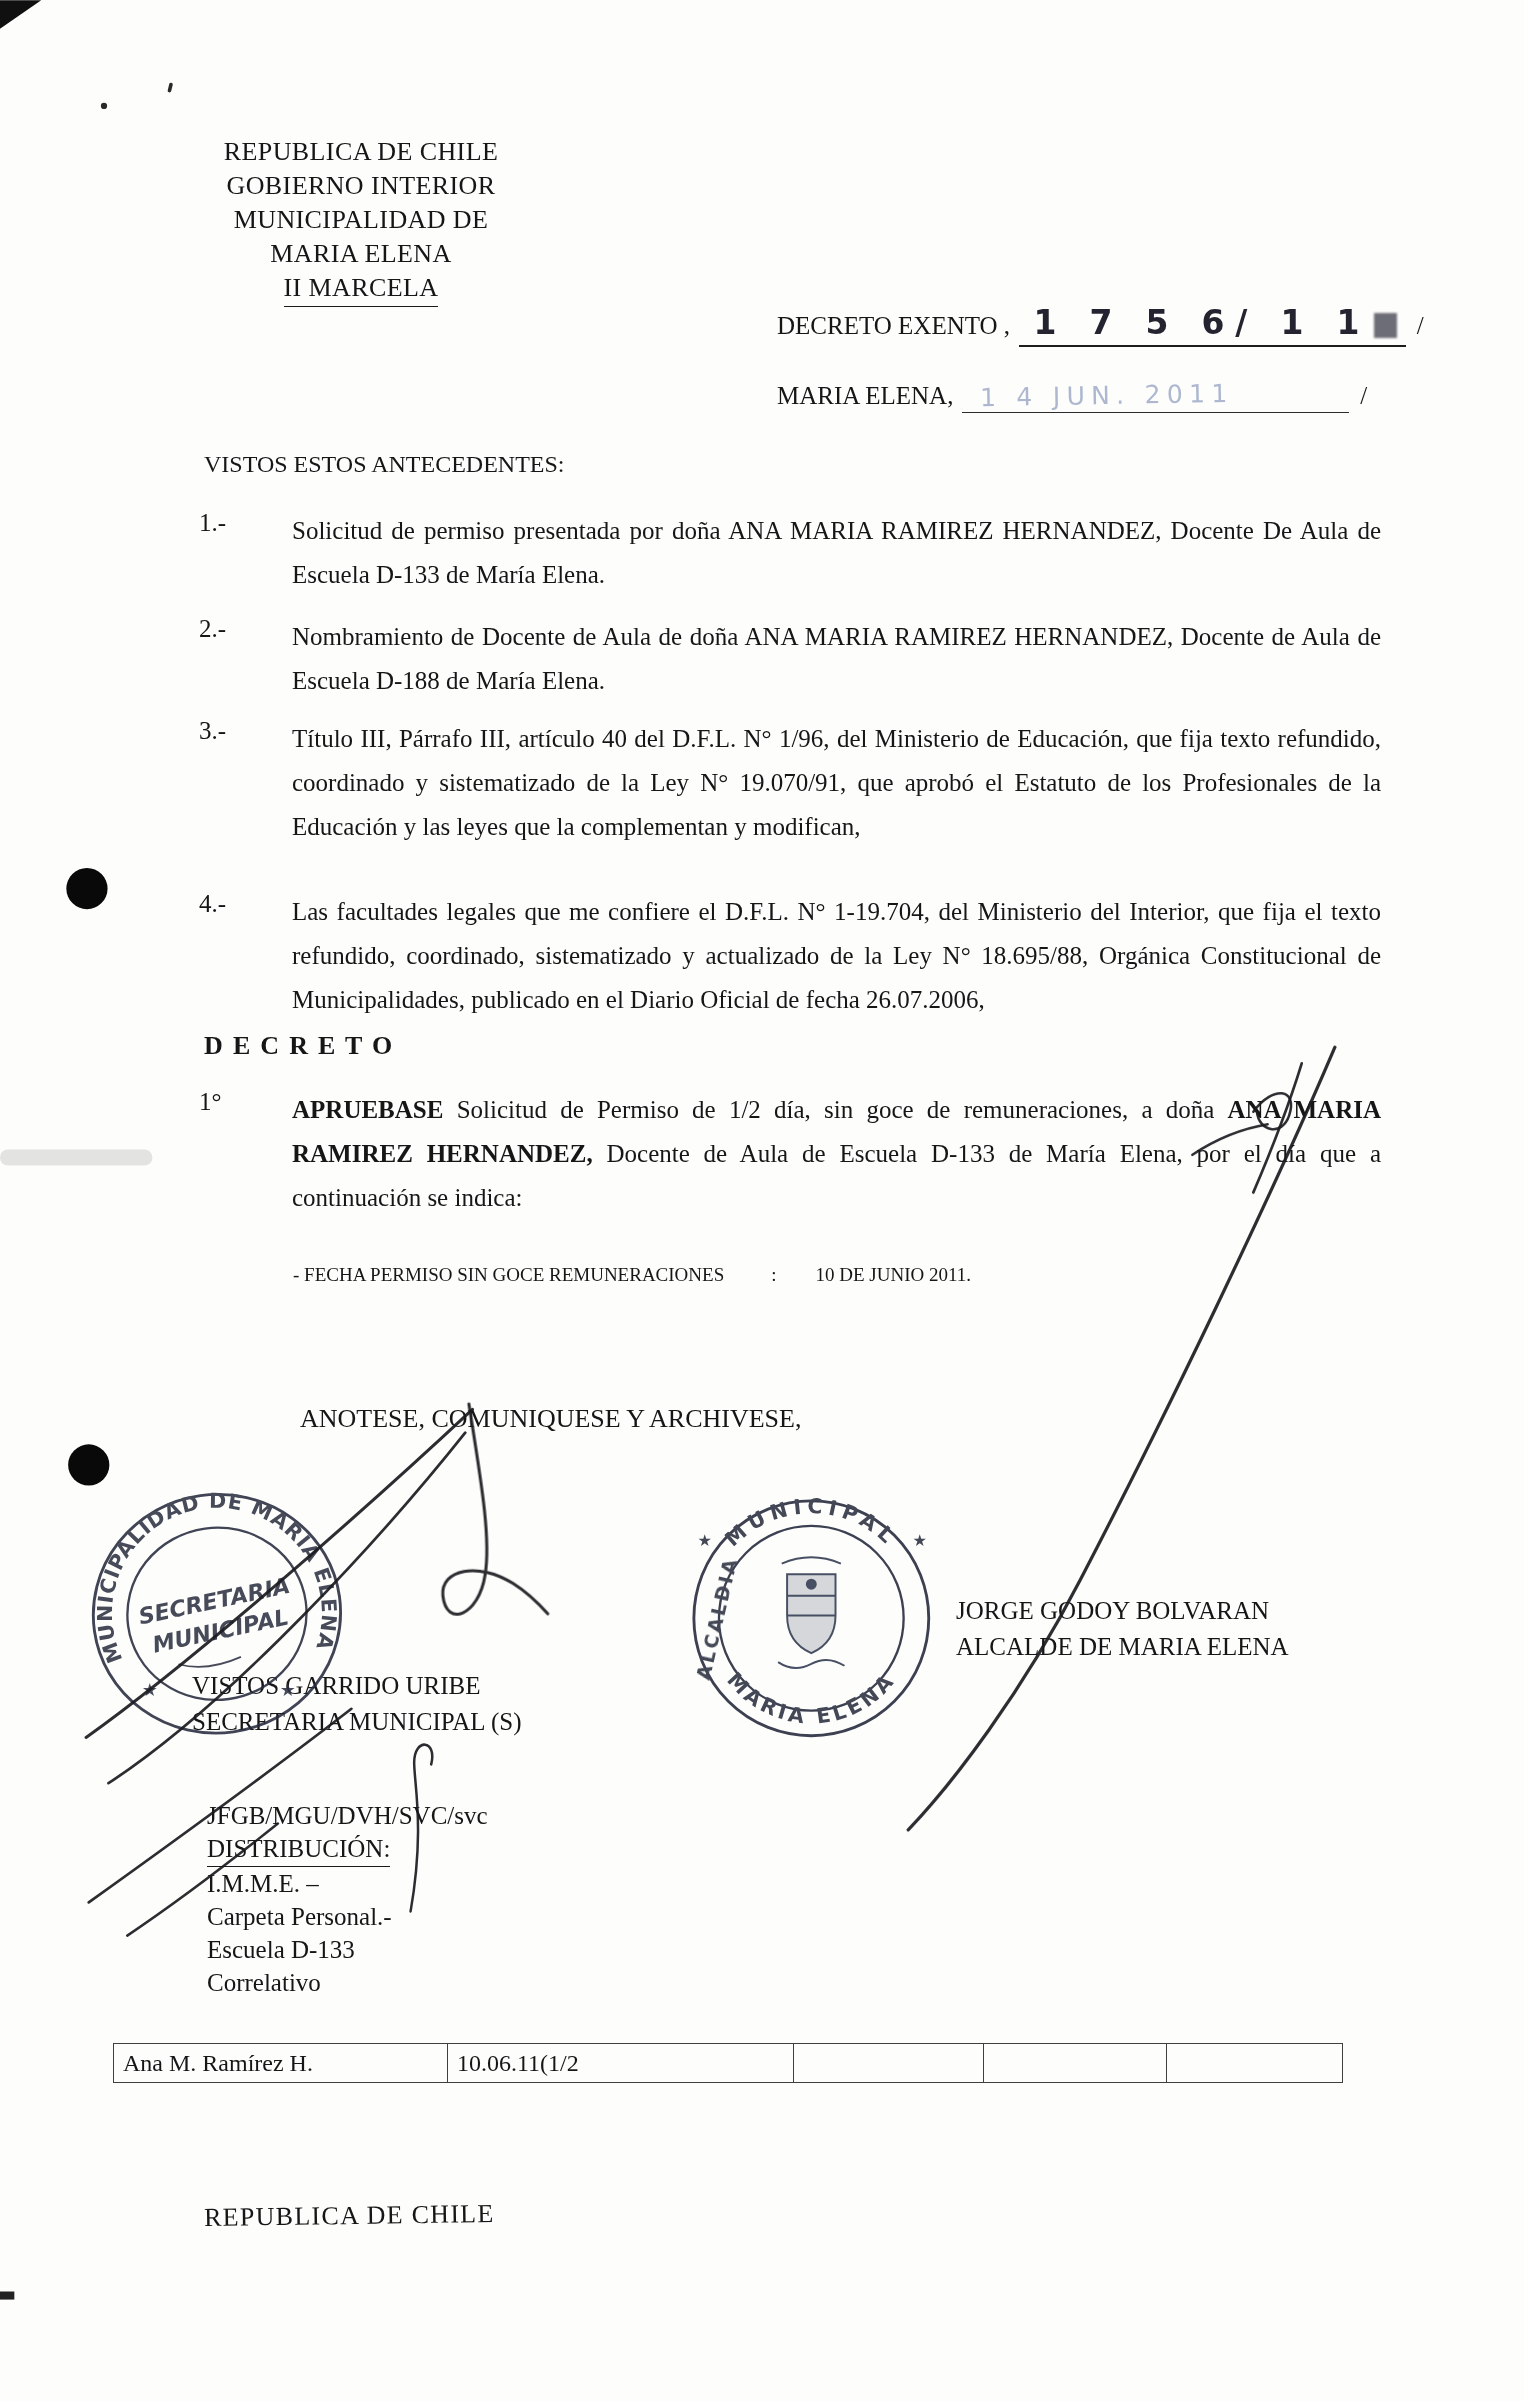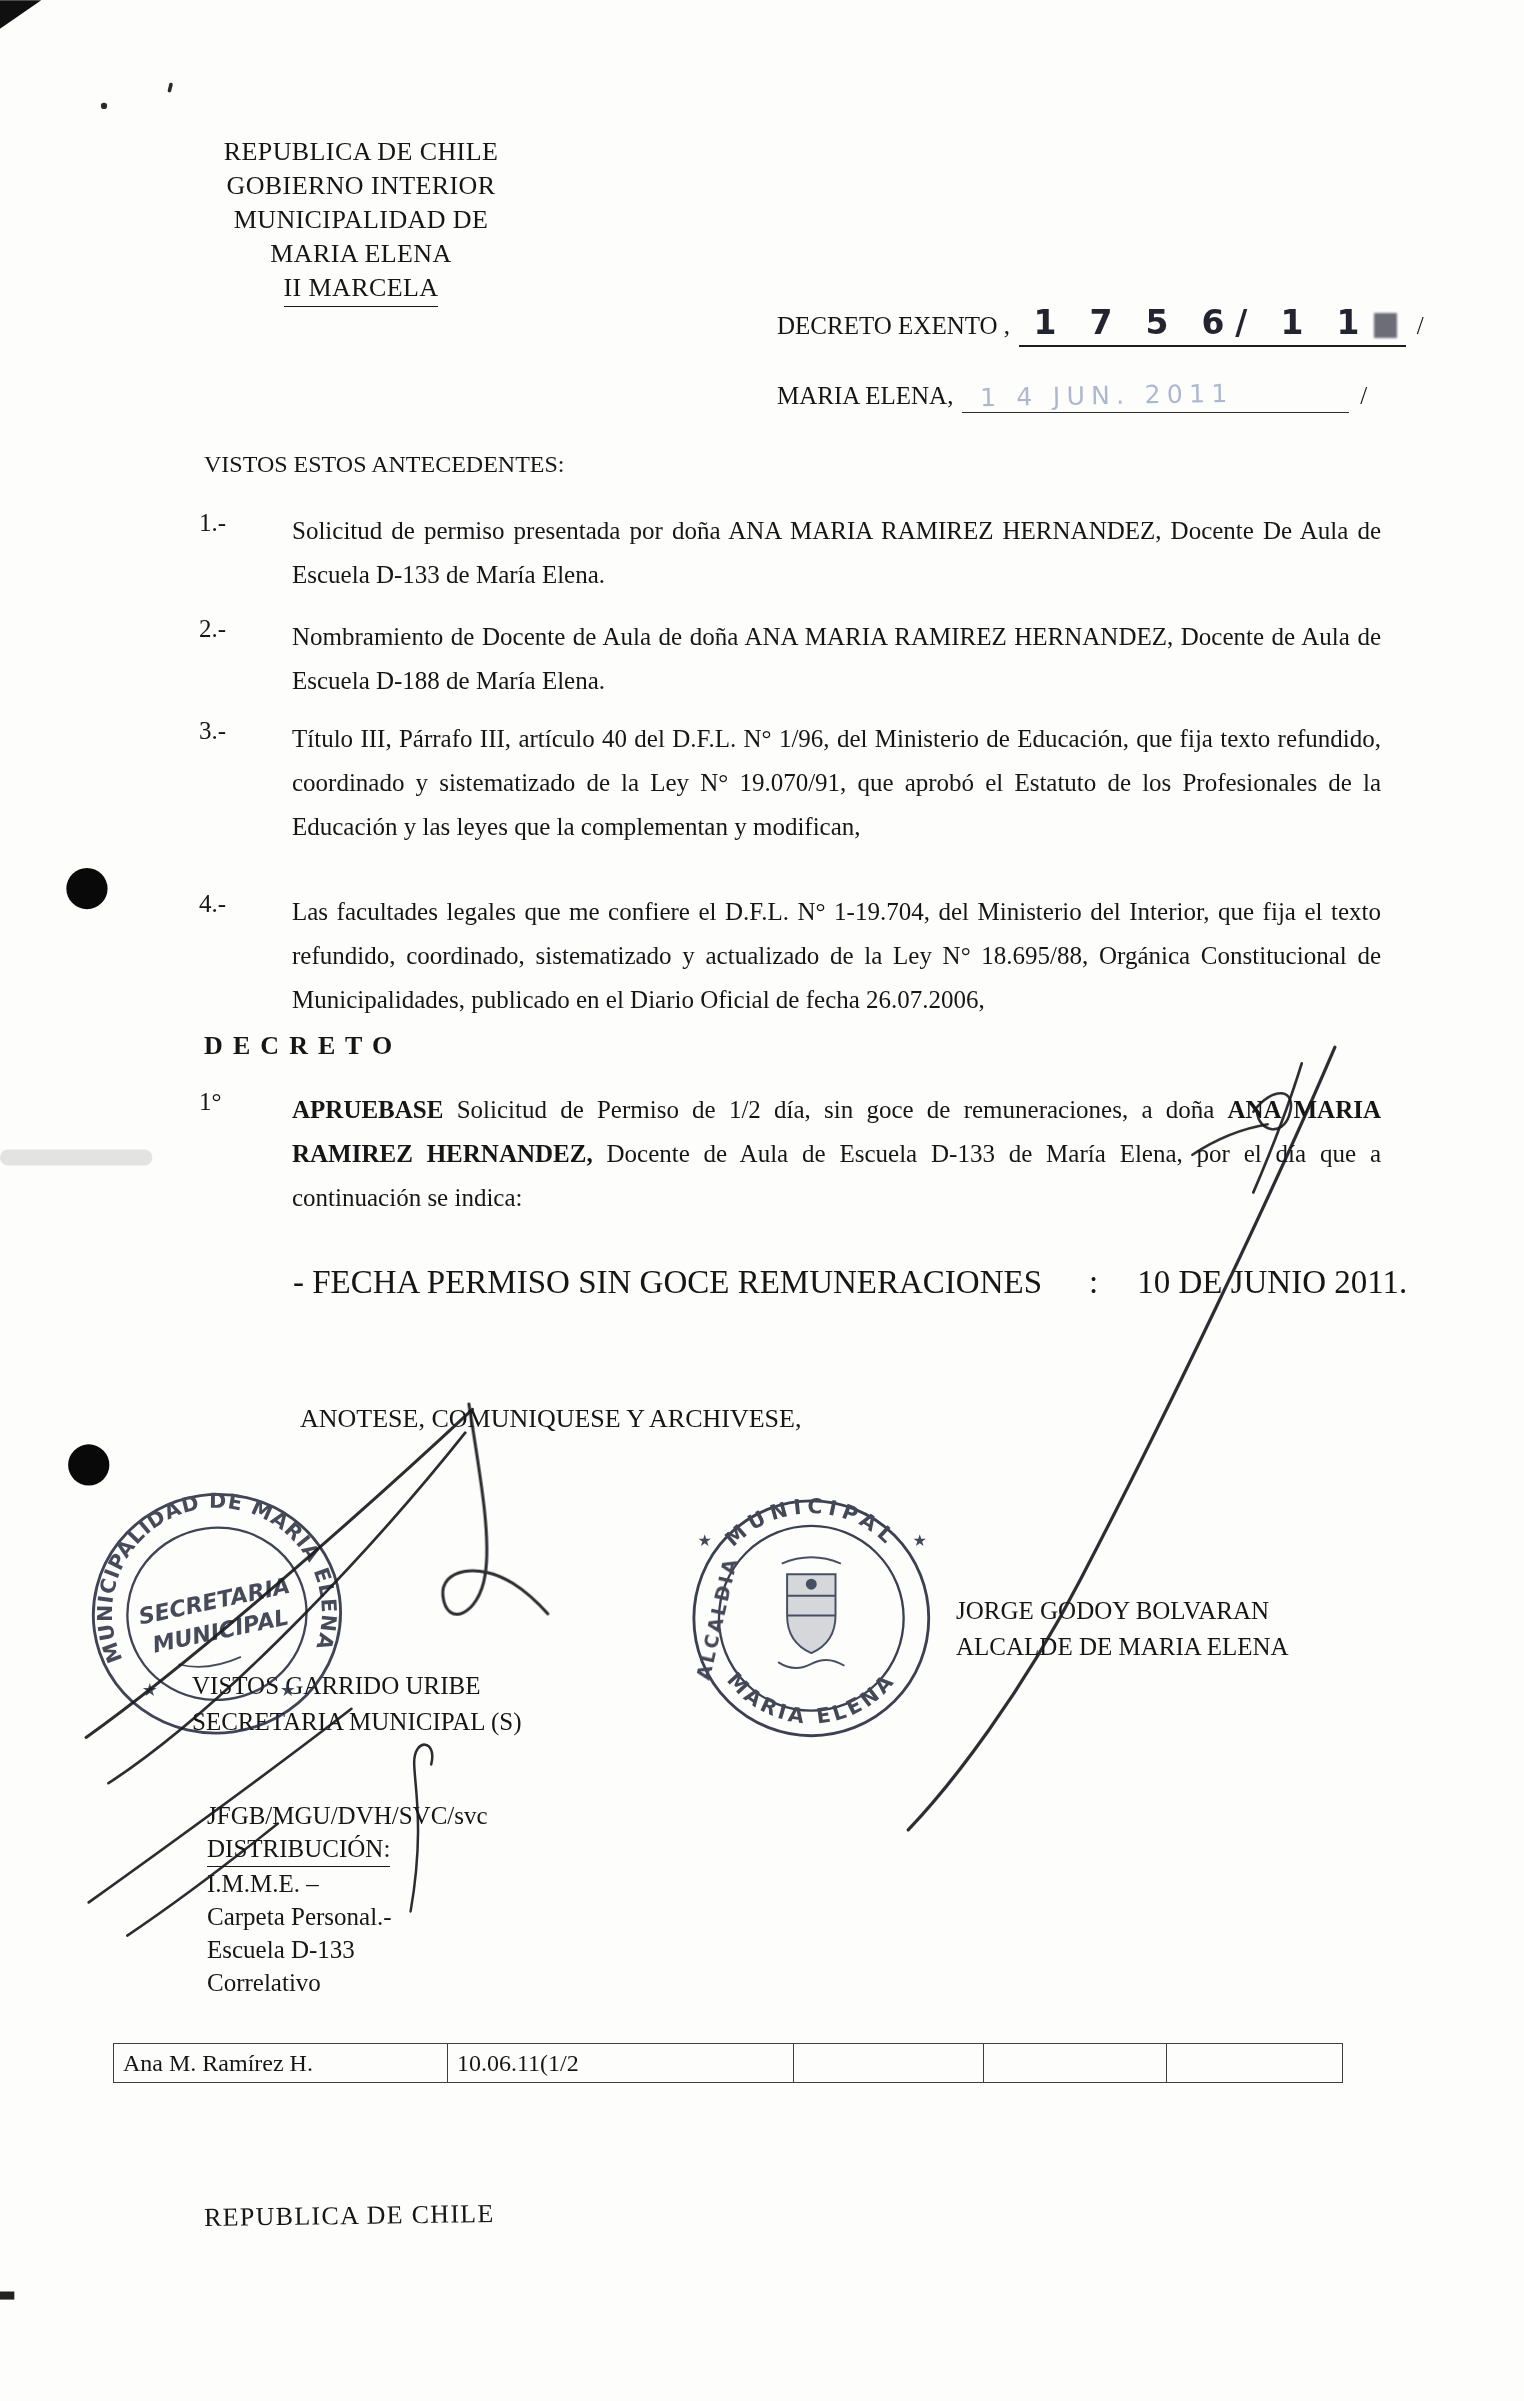--- a/index.html
+++ b/index.html
@@ -52,21 +52,21 @@
   .vistos-item { position: absolute; left: 199px; width: 1182px; }
   .item-num { position: absolute; left: 0; top: 0; font-size: 25px; }
   .item-text {
     margin: 0 0 0 93px; font-size: 25px; line-height: 44px;
     text-align: justify;
   }
   .decreto-heading {
     position: absolute; left: 204px; top: 1031px; margin: 0;
     font-size: 26px; font-weight: bold; letter-spacing: 1.8px;
   }
-  .fecha-line { position: absolute; left: 293px; top: 1264px; font-size: 33px; white-space: nowrap; }
+  .fecha-line { position: absolute; left: 293px; top: 1264px; font-size: 19px; white-space: nowrap; }
   .fecha-colon { margin: 0 39px 0 47px; }
   .anotese-line { position: absolute; left: 300px; top: 1404px; font-size: 26px; }
 
   .sig-block { position: absolute; font-size: 25px; line-height: 36px; }
   .sig-alcalde { left: 956px; top: 1593px; }
   .sig-secretaria { left: 192px; top: 1668px; }
 
   .footer-block { position: absolute; left: 207px; top: 1799px; font-size: 25px; line-height: 33px; }
 
   .routing-table { position: absolute; left: 113px; top: 2043px; border-collapse: collapse; }

